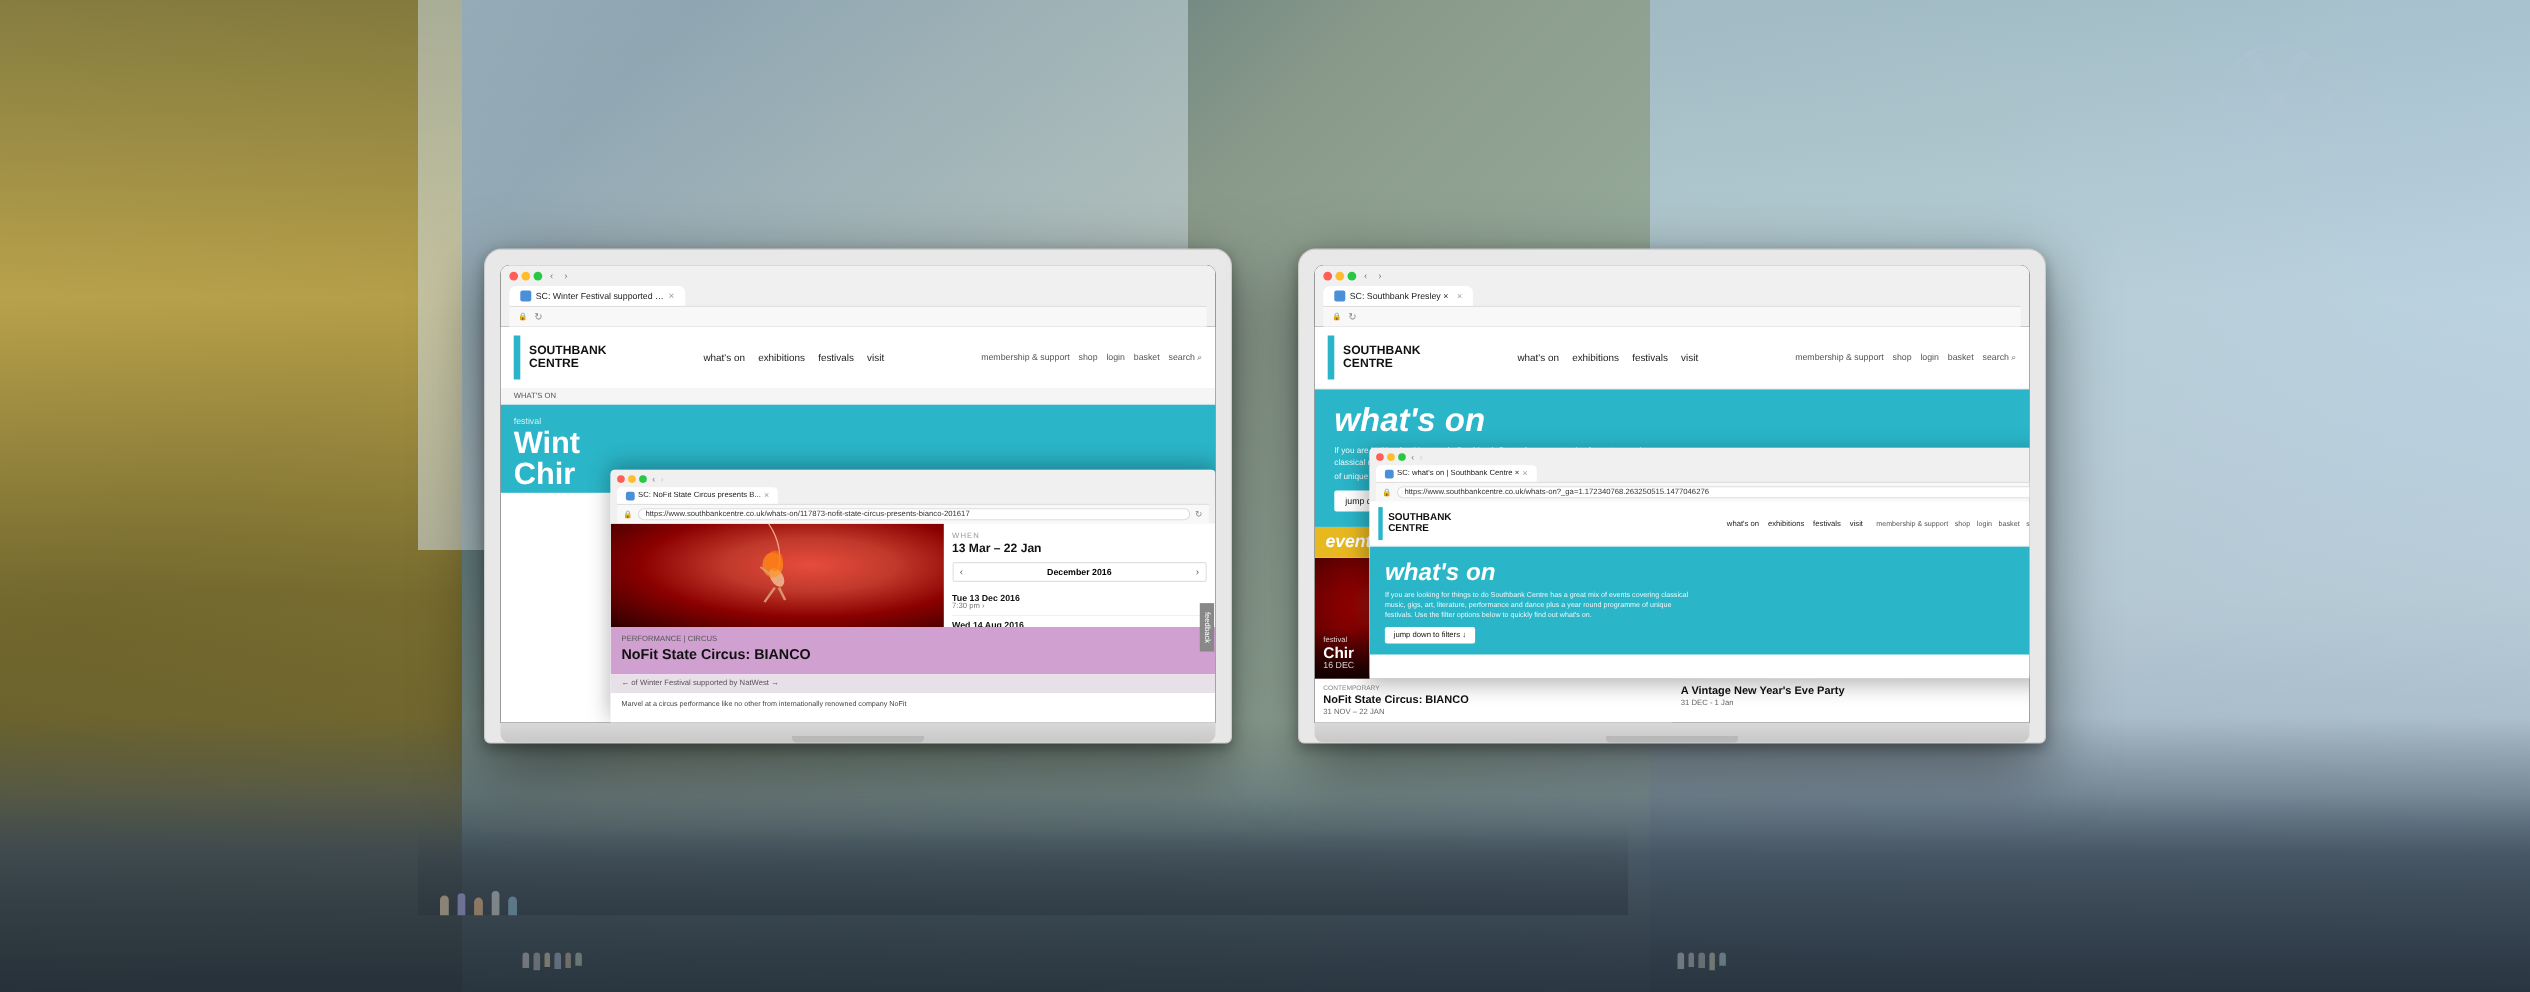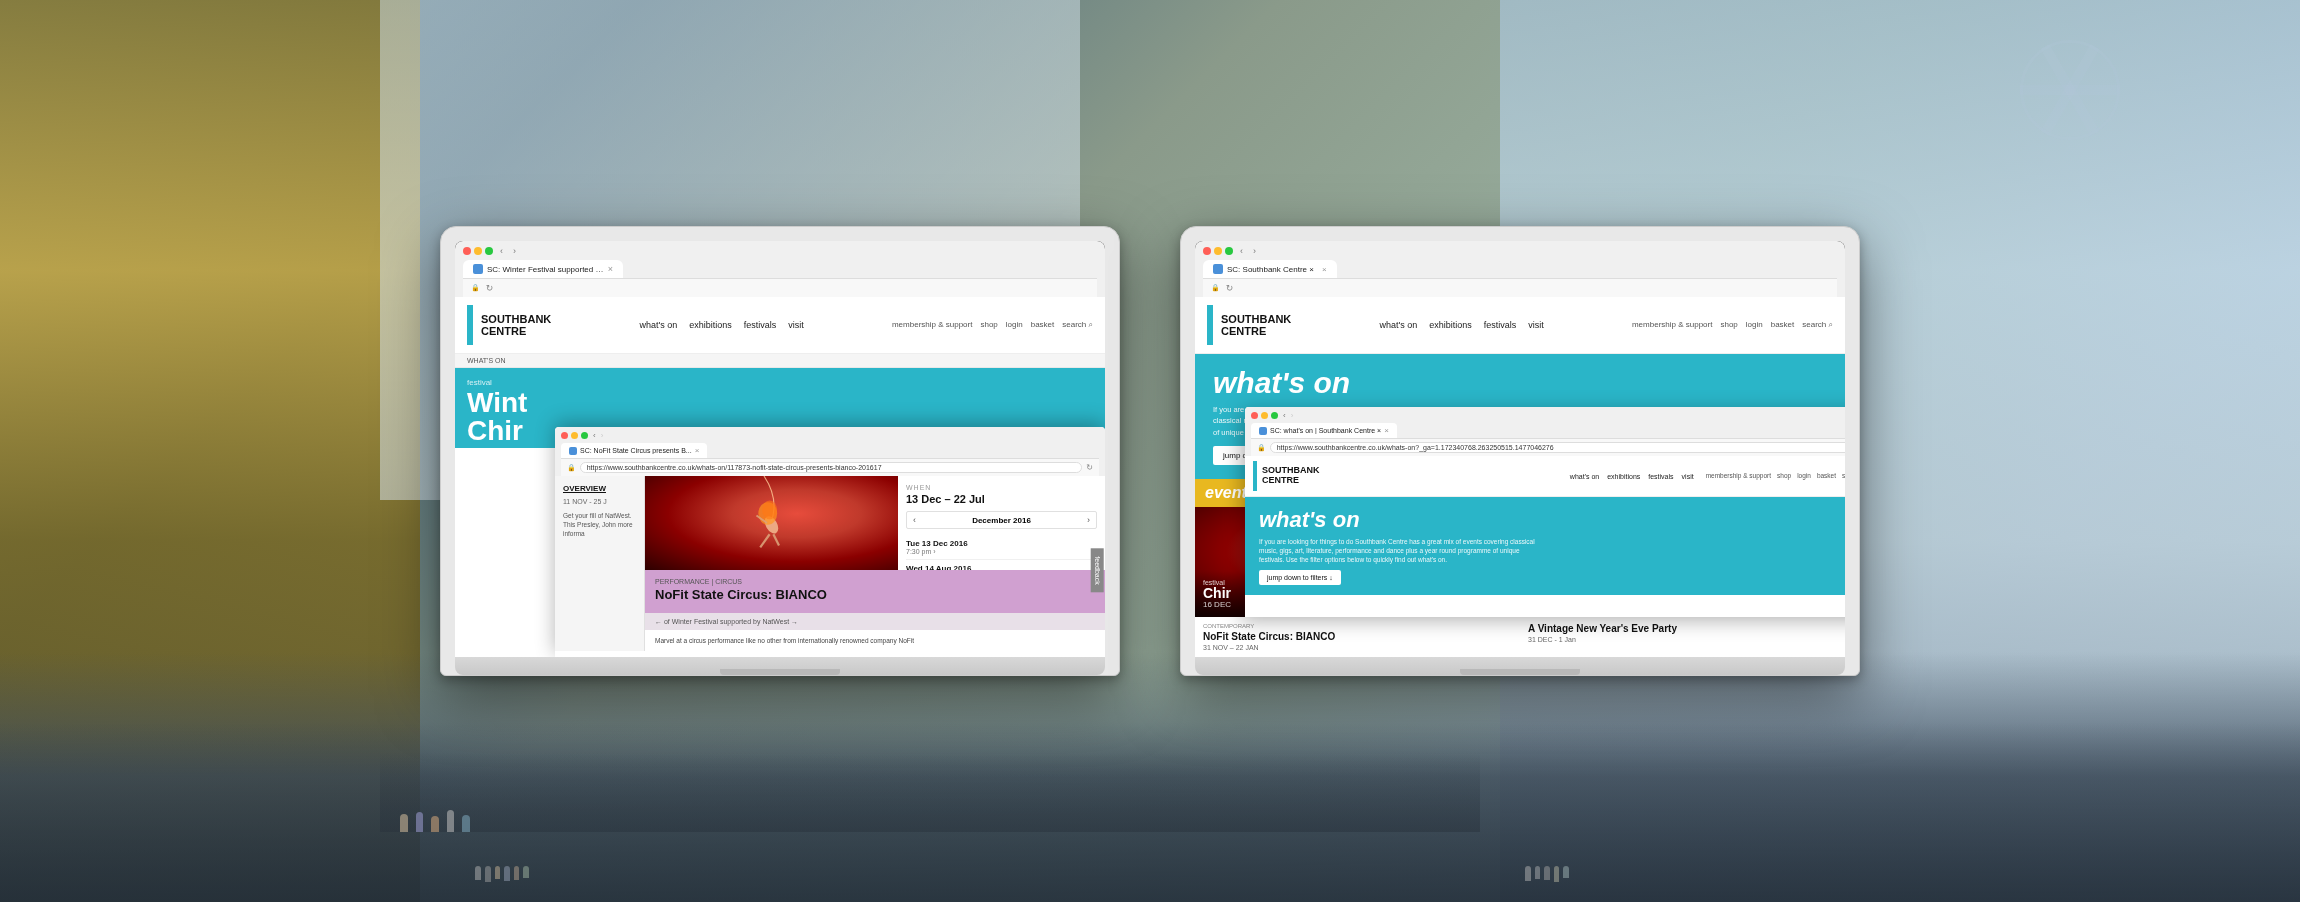--- a/index.html
+++ b/index.html
@@ -334,25 +334,20 @@
                 <span style="font-size:7px;color:#27ae60;">🔒</span>
                 <div style="flex:1;background:#fff;border:1px solid #ddd;border-radius:8px;padding:1px 6px;font-size:7px;color:#333;">
                   <span>https://www.southbankcentre.co.uk/whats-on/117873-nofit-state-circus-presents-bianco-201617</span>
                 </div>
                 <span style="font-size:8px;color:#888;">↻</span>
               </div>
             </div>
 
             <div style="display:flex;height:calc(100% - 55px);overflow:hidden;">
 
-              <div style="width:90px;background:#f5f5f5;padding:8px;border-right:1px solid #e0e0e0;flex-shrink:0;">
-                <div style="font-size:8px;font-weight:bold;text-decoration:underline;color:#111;margin-bottom:5px;">OVERVIEW</div>
-                <div style="font-size:7px;color:#666;margin-bottom:6px;">11 NOV - 25 J</div>
-                <div style="font-size:6.5px;color:#555;line-height:1.4;">Get your fill of NatWest. This Presley, John more informa</div>
-              </div>
 
               <div style="flex:1;display:flex;flex-direction:column;overflow:hidden;">
 
                 <div style="display:flex;flex:1;overflow:hidden;">
 
                   <div style="width:55%;background:radial-gradient(ellipse at 60% 40%,#e74c3c 0%,#c0392b 30%,#8b0000 60%,#2d0000 100%);position:relative;overflow:hidden;">
 
                     <svg viewBox="0 0 200 250" style="position:absolute;inset:0;width:100%;height:100%;">
 
                       <path d="M 80 0 Q 120 60 100 120" stroke="rgba(255,200,150,0.8)" stroke-width="3" fill="none"></path>
@@ -364,21 +359,21 @@
 
                       <line x1="95" y1="155" x2="70" y2="190" stroke="rgba(220,160,120,0.9)" stroke-width="6"></line>
                       <line x1="105" y1="155" x2="120" y2="185" stroke="rgba(220,160,120,0.9)" stroke-width="6"></line>
 
                       <line x1="88" y1="125" x2="60" y2="105" stroke="rgba(220,160,120,0.9)" stroke-width="5"></line>
                     </svg>
                   </div>
 
                   <div style="width:45%;background:#fff;padding:8px;overflow:hidden;">
                     <div style="font-size:7px;color:#999;text-transform:uppercase;letter-spacing:1px;margin-bottom:2px;">WHEN</div>
-                    <div style="font-size:11px;font-weight:bold;color:#111;margin-bottom:6px;">13 Dec – 22 Jul</div>
+                    <div style="font-size:11px;font-weight:bold;color:#111;margin-bottom:6px;">13 Mar – 22 Jan</div>
 
                     <div style="display:flex;align-items:center;justify-content:space-between;margin-bottom:6px;border:1px solid #e0e0e0;padding:3px 6px;border-radius:2px;">
                       <span style="font-size:9px;color:#555;">‹</span>
                       <span style="font-size:8px;font-weight:bold;">December 2016</span>
                       <span style="font-size:9px;color:#555;">›</span>
                     </div>
 
                     <div>
                       <div style="padding:4px 0;border-bottom:1px solid #f0f0f0;">
                         <div style="font-size:8px;font-weight:bold;color:#111;">Tue 13 Dec 2016</div>
@@ -428,21 +423,21 @@
               <div class="dot-red"></div>
               <div class="dot-yellow"></div>
               <div class="dot-green"></div>
             </div>
             <span class="small-arrow">‹</span>
             <span class="small-arrow">›</span>
           </div>
           <div style="display:flex;gap:2px;margin-bottom:0;">
             <div class="browser-tab active">
               <div class="tab-favicon"></div>
-              <span style="font-size:8px;max-width:130px;overflow:hidden;text-overflow:ellipsis;white-space:nowrap;">SC: Southbank Centre ×</span>
+              <span style="font-size:8px;max-width:130px;overflow:hidden;text-overflow:ellipsis;white-space:nowrap;">SC: Southbank Presley ×</span>
               <span style="margin-left:4px;color:#999;font-size:8px;">×</span>
             </div>
           </div>
           <div class="browser-address-row">
             <span style="font-size:7px;color:#27ae60;">🔒</span>
             <span style="font-size:9px;color:#888;">↻</span>
           </div>
         </div>
 
         <div class="right-laptop-content">

